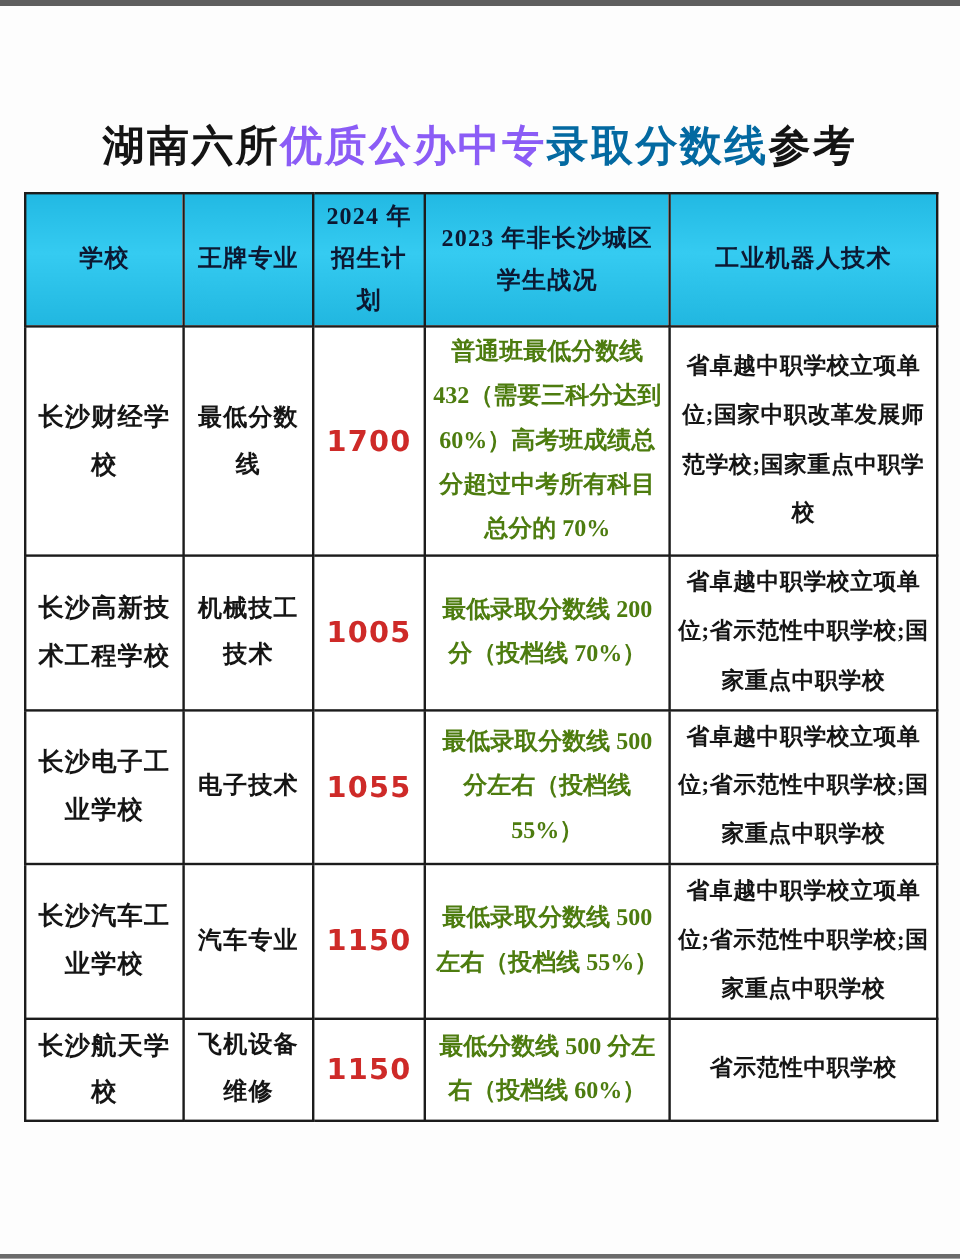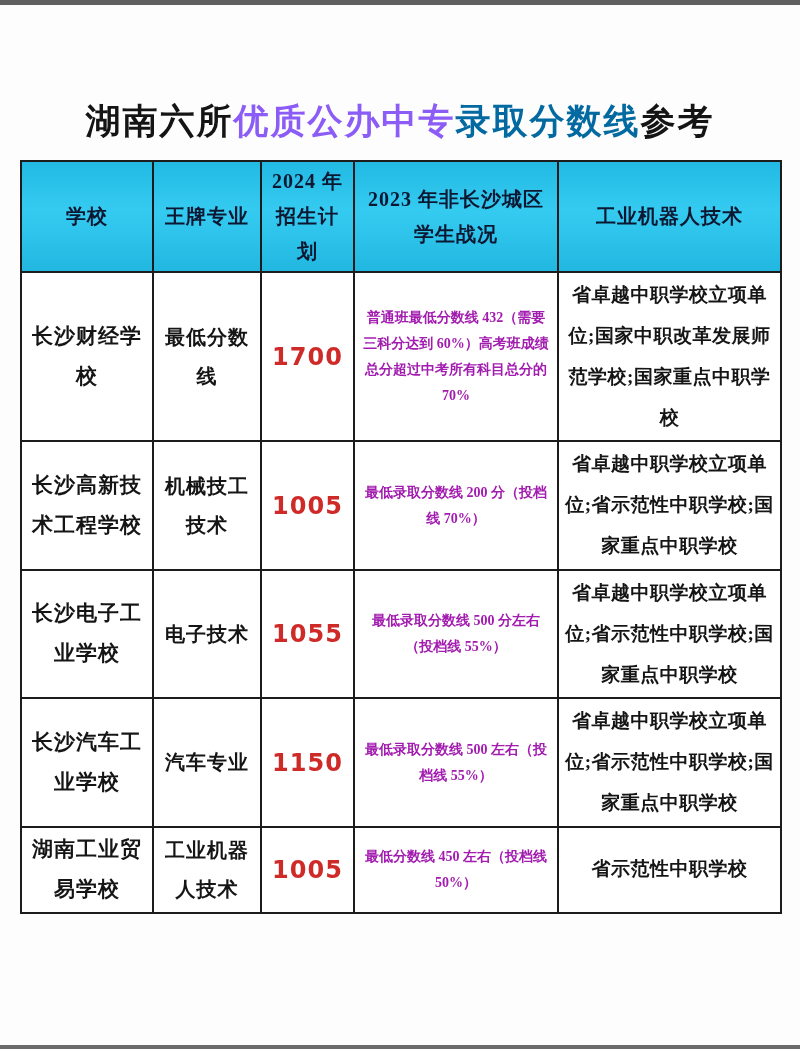--- a/index.html
+++ b/index.html
@@ -88,23 +88,23 @@
   }
   td.col-plan {
     font-family: "DejaVu Sans", sans-serif;
     font-size: 24px;
     font-weight: bold;
     color: #ce2a28;
     letter-spacing: 1px;
     margin-left: 16px;
   }
   td.col-score {
-    font-size: 14px;
+    font-size: 20px;
     font-weight: bold;
-    color: #a21caf;
+    color: #4d7c0f;
     line-height: 1.85;
     padding: 4px 10px;
     border-radius: 14px;
   }
   td.col-eval {
     font-size: 19px;
     font-weight: bold;
     color: #151515;
     line-height: 2.15;
     padding: 4px 8px;
@@ -162,23 +162,23 @@
           <td class="col-eval">省卓越中职学校立项单位;省示范性中职学校;国家重点中职学校</td>
         </tr>
         <tr>
           <td class="col-school">长沙汽车工业学校</td>
           <td class="col-major">汽车专业</td>
           <td class="col-plan">1150</td>
           <td class="col-score">最低录取分数线 500 左右（投档线 55%）</td>
           <td class="col-eval">省卓越中职学校立项单位;省示范性中职学校;国家重点中职学校</td>
         </tr>
         <tr>
-          <td class="col-school">湖南工业贸易学校</td>
-          <td class="col-major">工业机器人技术</td>
-          <td class="col-plan">1005</td>
-          <td class="col-score">最低分数线 450 左右（投档线 50%）</td>
+          <td class="col-school">长沙航天学校</td>
+          <td class="col-major">飞机设备维修</td>
+          <td class="col-plan">1150</td>
+          <td class="col-score">最低分数线 500 分左右（投档线 60%）</td>
           <td class="col-eval">省示范性中职学校</td>
         </tr>
       </tbody>
   </table>
 </div>
 
 <div class="photo-edge-bottom"></div>
 
 </body></html>

